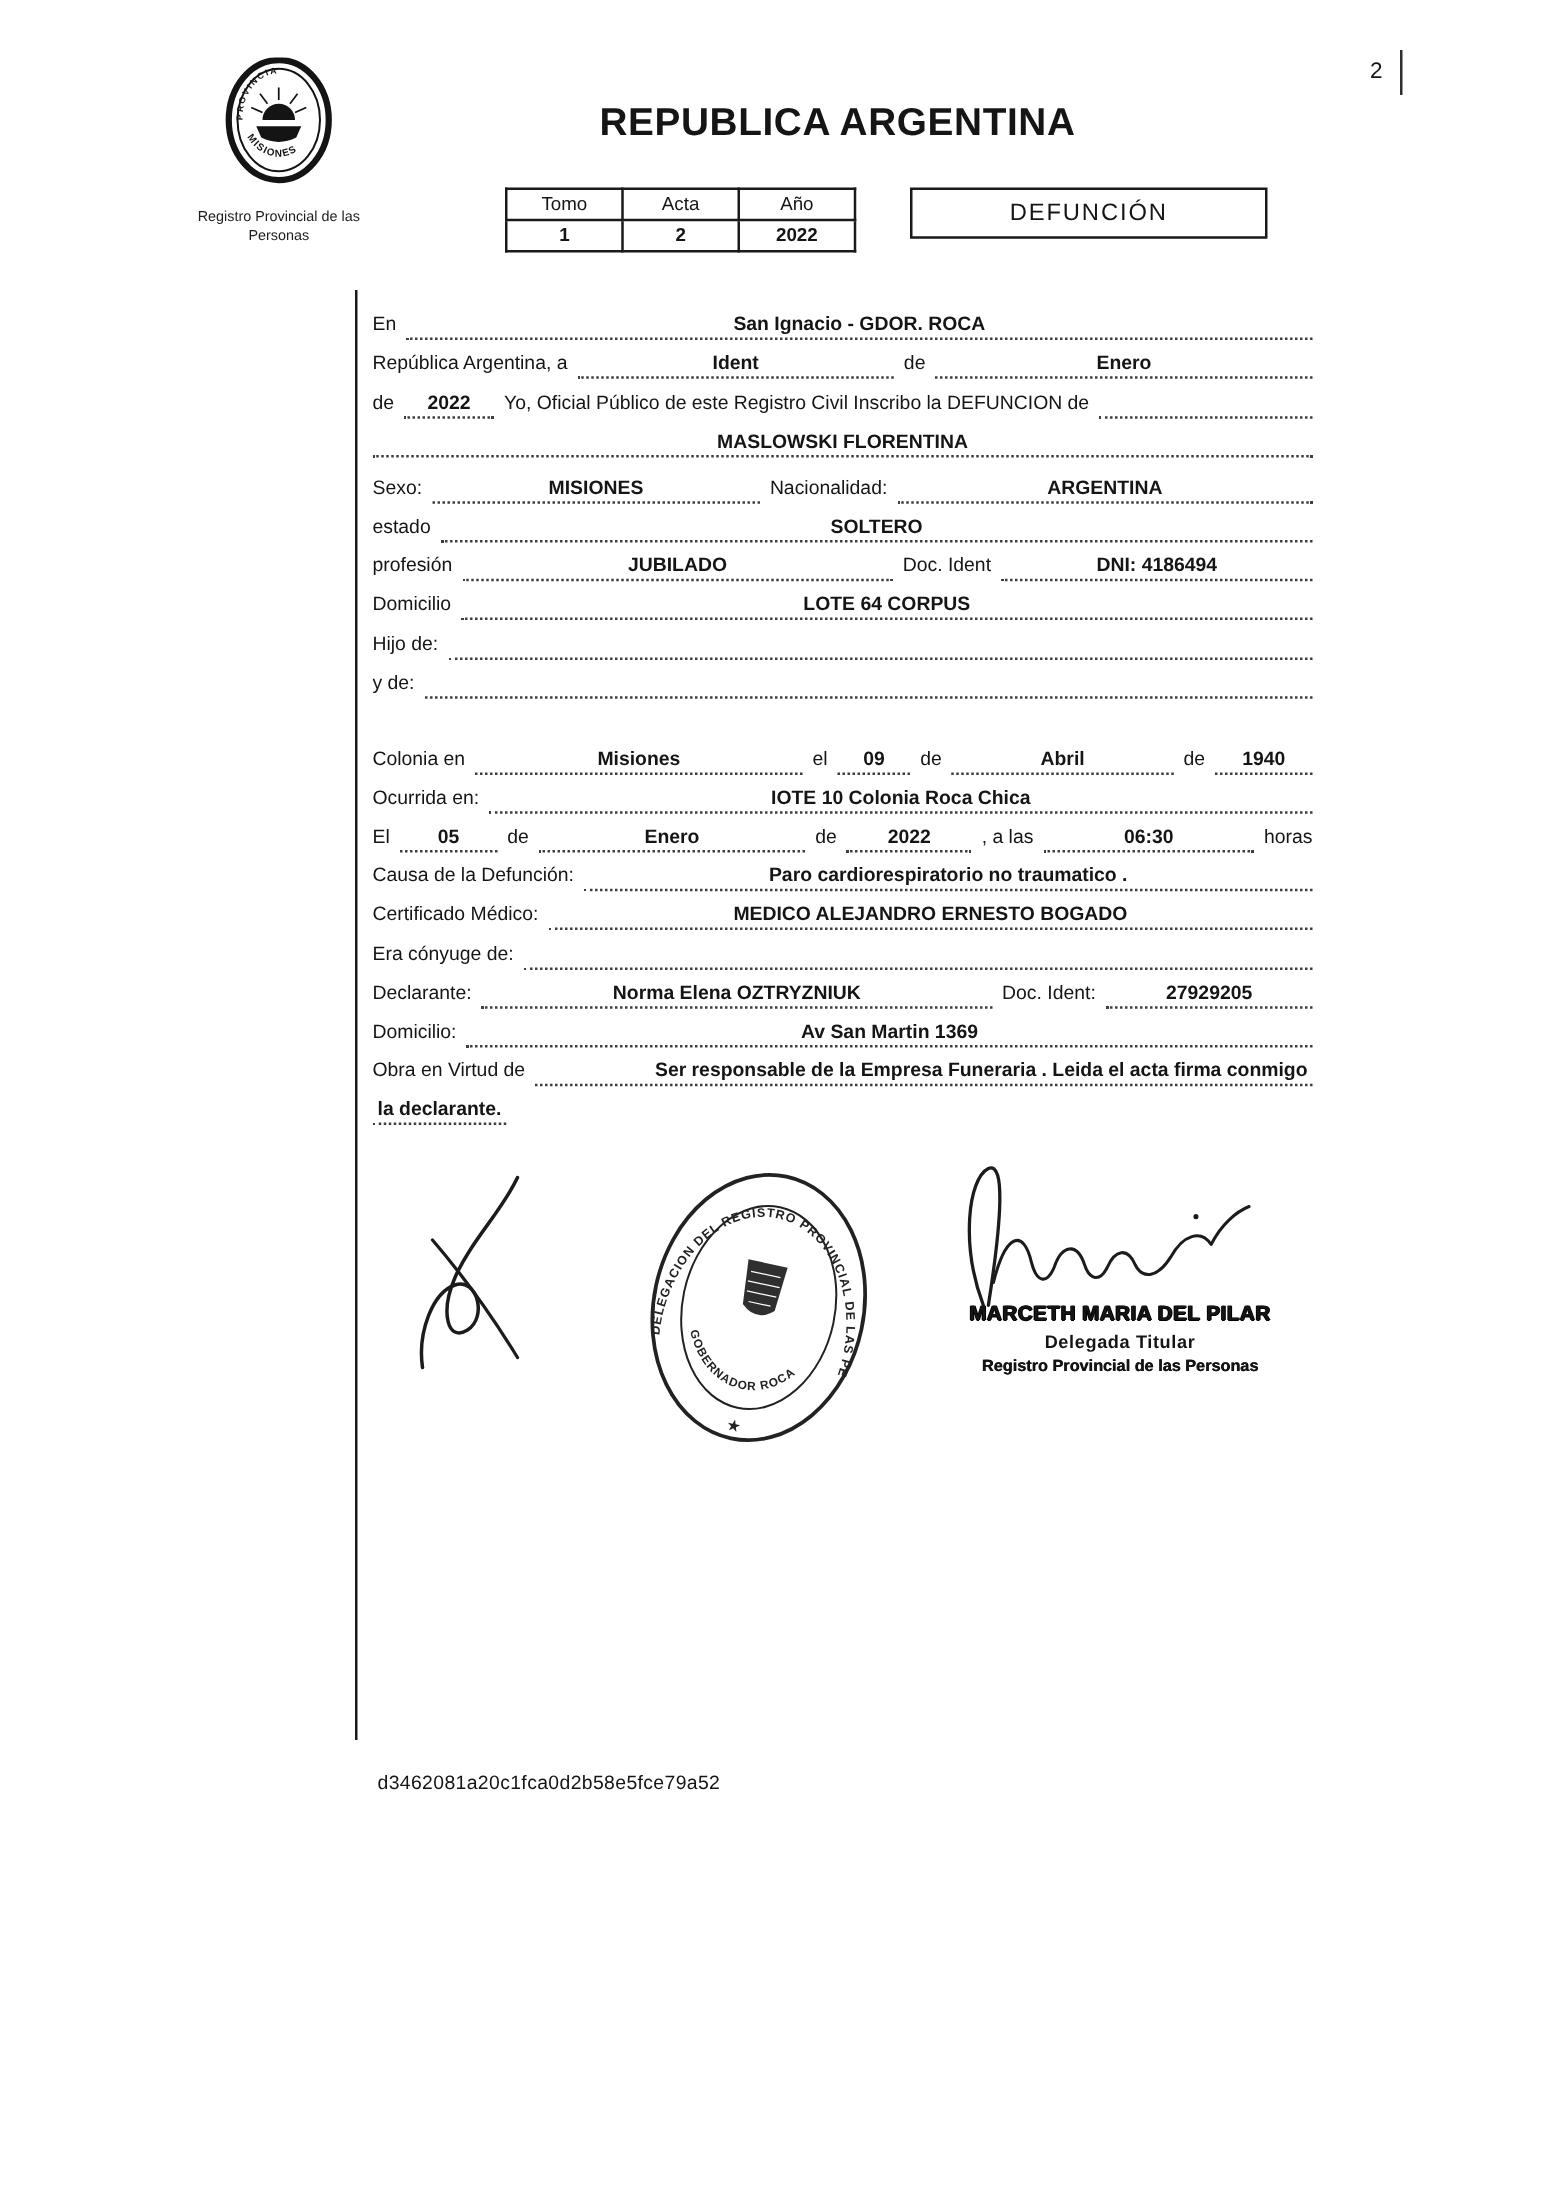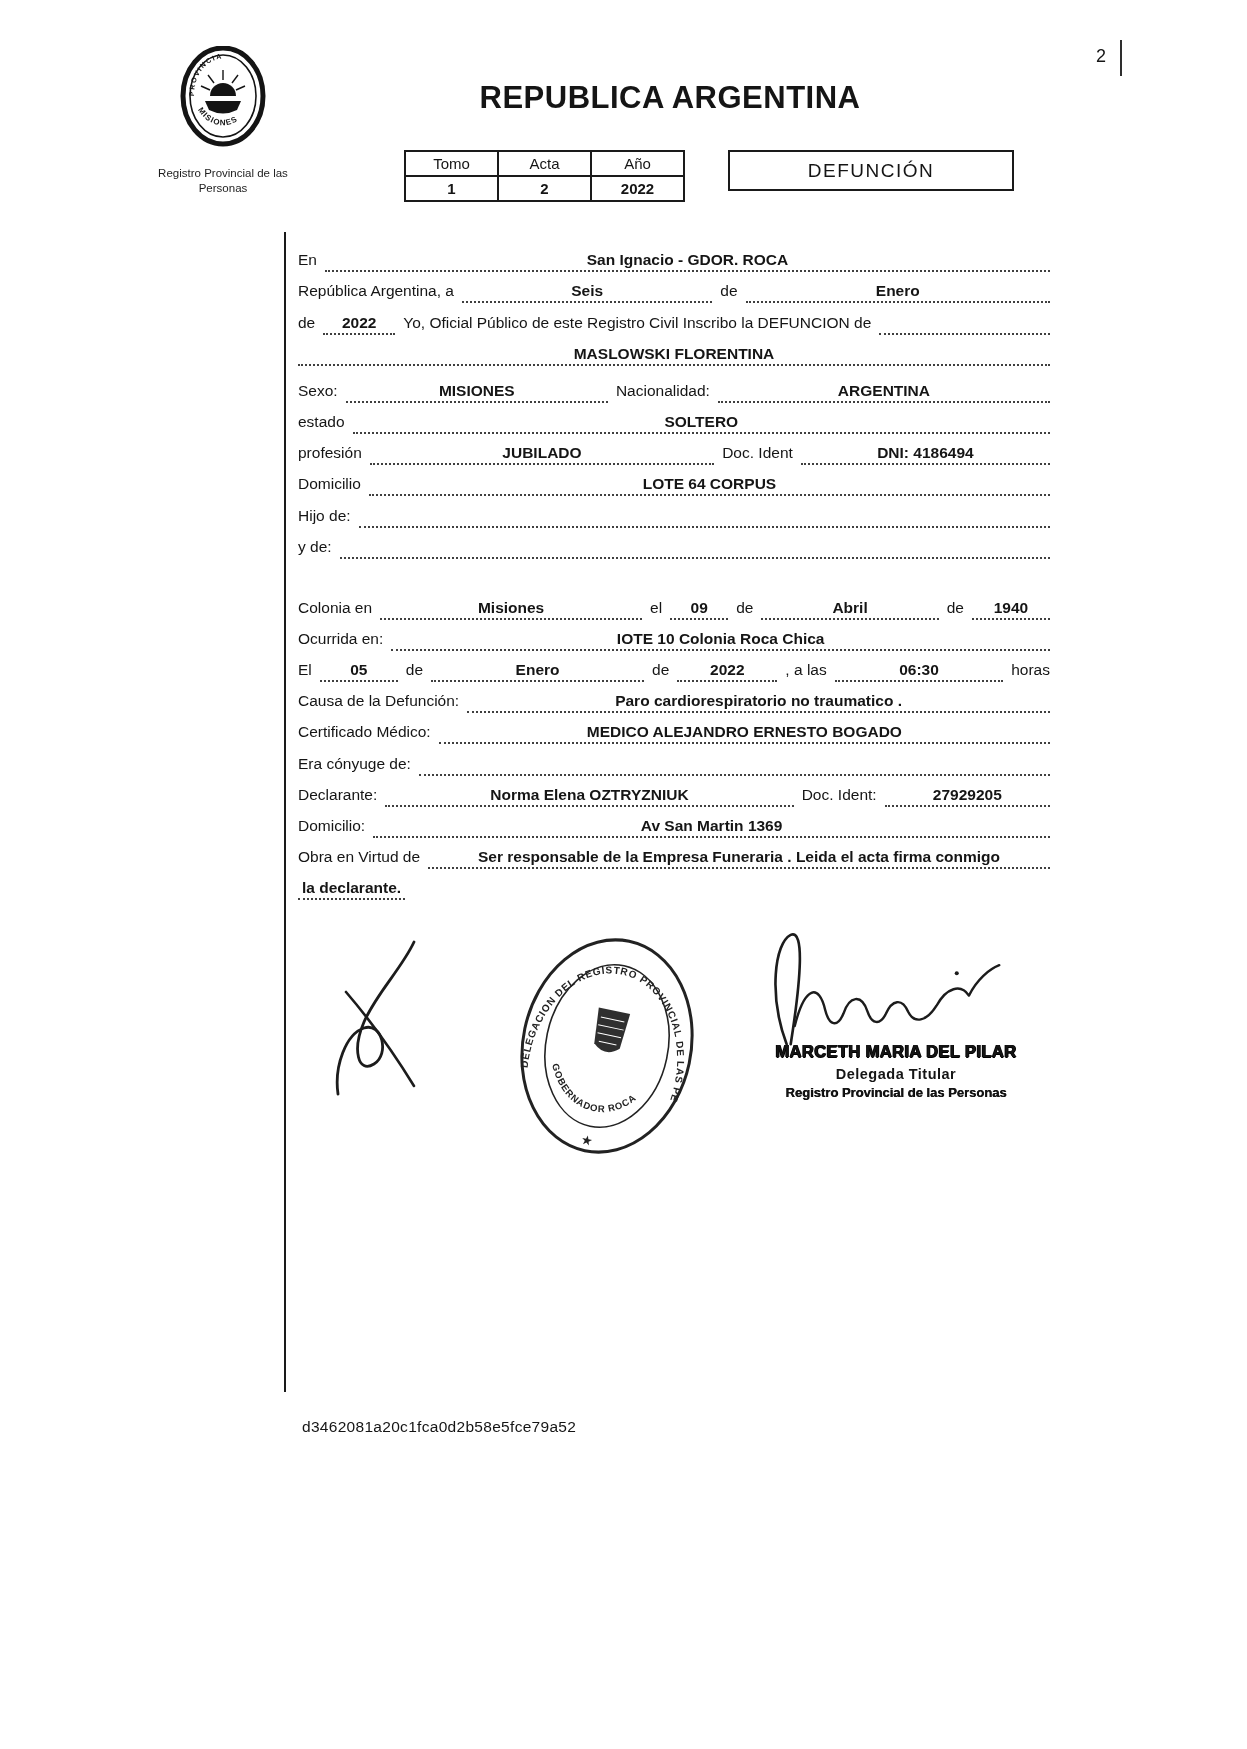--- a/index.html
+++ b/index.html
@@ -115,21 +115,21 @@
 
   <div class="margin-line"></div>
 
   <div class="form" id="form-rows">
       <div class="form-row">
         <span class="f-label">En</span>
         <span class="f-value" style="flex-grow: 1;">San Ignacio - GDOR. ROCA</span>
       </div>
       <div class="form-row">
         <span class="f-label">República Argentina, a</span>
-        <span class="f-value" style="flex-grow: 1;">Seis</span>
+        <span class="f-value" style="flex-grow: 1;">Ident</span>
         <span class="f-label">de</span>
         <span class="f-value" style="flex-grow: 1.2;">Enero</span>
       </div>
       <div class="form-row">
         <span class="f-label">de</span>
         <span class="f-value" style="width: 72px; flex-grow: 0;">2022</span>
         <span class="f-label">Yo, Oficial Público de este Registro Civil Inscribo la DEFUNCION de</span>
         <span class="f-value" style="flex-grow: 1;"></span>
       </div>
       <div class="form-row">
@@ -205,21 +205,21 @@
         <span class="f-value" style="flex-grow: 1.6;">Norma Elena OZTRYZNIUK</span>
         <span class="f-label">Doc. Ident:</span>
         <span class="f-value" style="flex-grow: 0.7;">27929205</span>
       </div>
       <div class="form-row">
         <span class="f-label">Domicilio:</span>
         <span class="f-value" style="flex-grow: 1;">Av San Martin 1369</span>
       </div>
       <div class="form-row">
         <span class="f-label">Obra en Virtud de</span>
-        <span class="f-value" style="flex-grow: 1; text-align: center;">Ser responsable de la Empresa Funeraria . Leida el acta firma conmigo</span>
+        <span class="f-value" style="flex-grow: 1; text-align: right;">Ser responsable de la Empresa Funeraria . Leida el acta firma conmigo</span>
       </div>
       <div class="form-row">
         <span class="f-value" style="flex-grow: 0; text-align: left;">la declarante.</span>
       </div>
     </div>
 
   <svg class="sig-left" viewBox="0 0 140 180">
     <path class="sig-stroke" stroke-width="2.8" d="M 96,14 C 84,40 58,66 46,94 C 34,122 40,146 56,136 C 72,126 64,94 46,100 C 28,106 16,138 20,166"></path>
     <path class="sig-stroke" stroke-width="2.6" d="M 28,64 C 52,92 74,122 96,158"></path>
   </svg>

